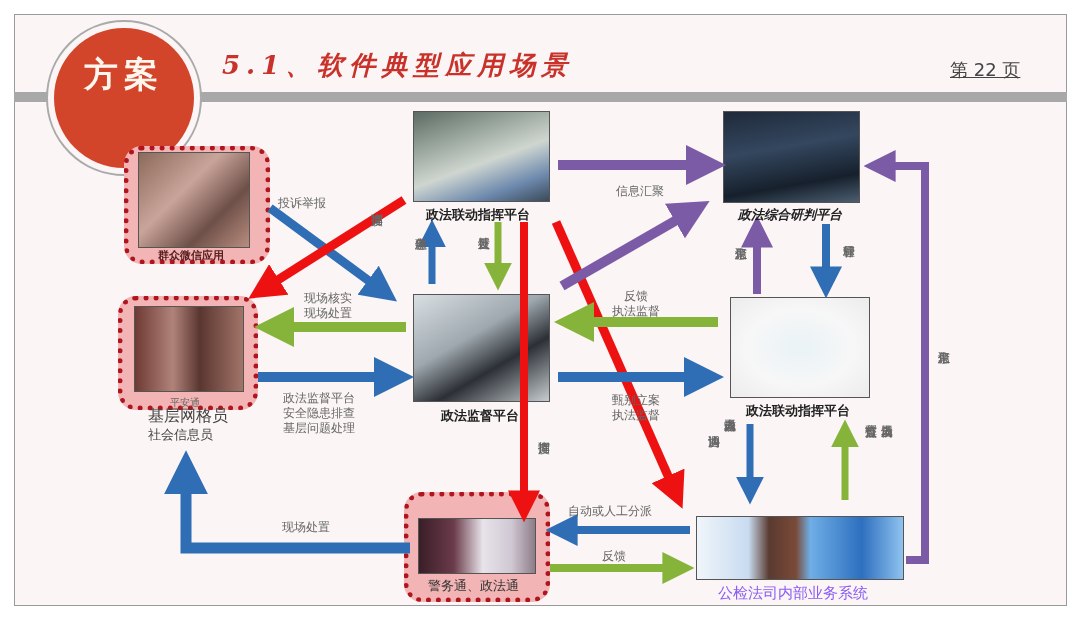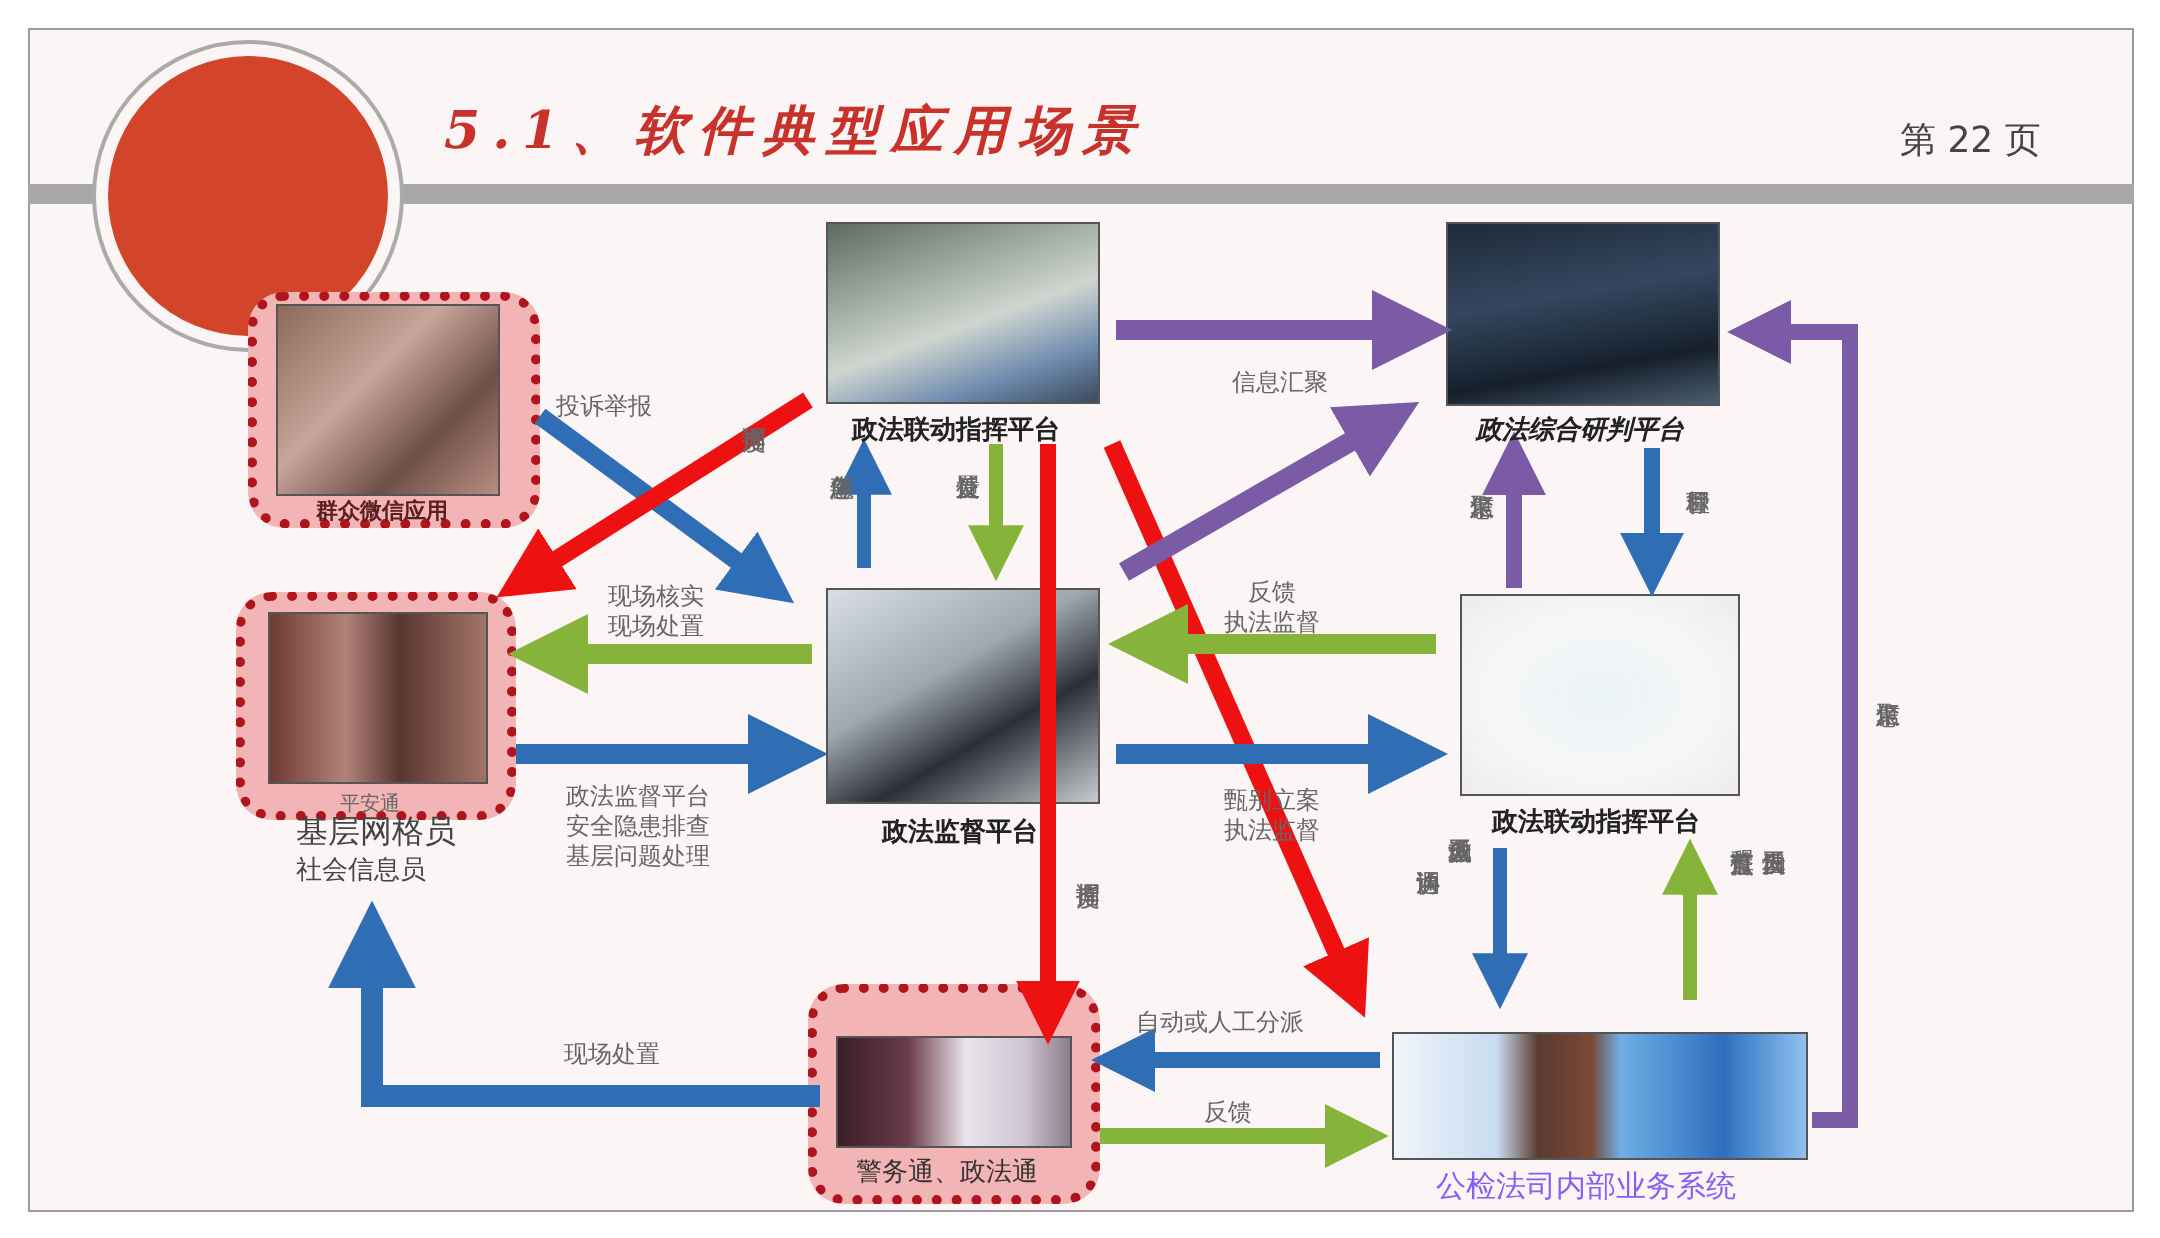--- a/index.html
+++ b/index.html
@@ -2,35 +2,36 @@
 <html><head>
 <meta charset="utf-8">
 <style>
   html, body { margin: 0; padding: 0; background: #ffffff; }
   body { width: 1080px; height: 619px; position: relative; overflow: hidden; font-family: "DejaVu Sans", sans-serif; }
   .slide { position: absolute; left: 14px; top: 14px; width: 1053px; height: 592px; background: #fbf5f5; border: 1px solid #9a9a9a; box-sizing: border-box; }
   .header-bar { position: absolute; left: 14px; top: 92px; width: 1053px; height: 10px; background: #a8a8a8; }
   .badge-ring { position: absolute; left: 46px; top: 20px; width: 156px; height: 156px; border-radius: 50%; background: #fbf5f5; border: 2px solid #aaaaaa; box-sizing: border-box; }
   .badge { position: absolute; left: 54px; top: 28px; width: 140px; height: 140px; border-radius: 50%; background: #d2452a; color: #fff6ee; text-align: center; font-family: "DejaVu Serif", serif; font-size: 34px; line-height: 44px; padding-top: 24px; box-sizing: border-box; letter-spacing: 6px; font-weight: bold; }
   .title { position: absolute; left: 222px; top: 48px; font-family: "DejaVu Serif", serif; font-style: italic; font-weight: bold; font-size: 26px; color: #c8322a; letter-spacing: 6px; }
-  .page-no { position: absolute; left: 950px; top: 58px; font-size: 18px; color: #444; }
+  .page-no { position: absolute; left: 950px; top: 58px; font-size: 18px; color: #444; text-decoration: underline; }
   svg.diagram { position: absolute; left: 0; top: 0; }
   .lbl { position: absolute; color: #666; font-size: 12px; line-height: 15px; white-space: nowrap; }
   .vlbl { position: absolute; color: #666; font-size: 12px; line-height: 13px; writing-mode: vertical-rl; letter-spacing: 0; }
   .node-label { position: absolute; color: #222; font-size: 13px; font-weight: bold; white-space: nowrap; }
   .photo { position: absolute; border: 1px solid #555; box-sizing: border-box; overflow: hidden; }
   .dash-box { position: absolute; border: 5px dotted #b0141c; border-radius: 18px; background: #f2b4b4; box-sizing: border-box; }
 </style>
 </head>
 <body>
 
 <div class="slide"></div>
 <div class="header-bar"></div>
 <div class="badge-ring"></div>
 <div class="badge">
+  <div>方案</div>
 </div>
 <div class="title">5.1、软件典型应用场景</div>
 <div class="page-no">第 22 页</div>
 
 <div class="dash-box" style="left:124px;top:146px;width:146px;height:118px;"></div>
 <div class="dash-box" style="left:118px;top:296px;width:140px;height:114px;"></div>
 <div class="dash-box" style="left:404px;top:492px;width:146px;height:110px;"></div>
 
 <div class="photo" style="left:138px;top:152px;width:112px;height:96px;background:linear-gradient(135deg,#8c6a5a,#c9a49a 40%,#6e5048 70%,#b98d80);"></div>
 <div class="photo" style="left:134px;top:306px;width:110px;height:86px;background:linear-gradient(90deg,#6e3a34,#b0837a 35%,#5a3630 60%,#a27468);"></div>

